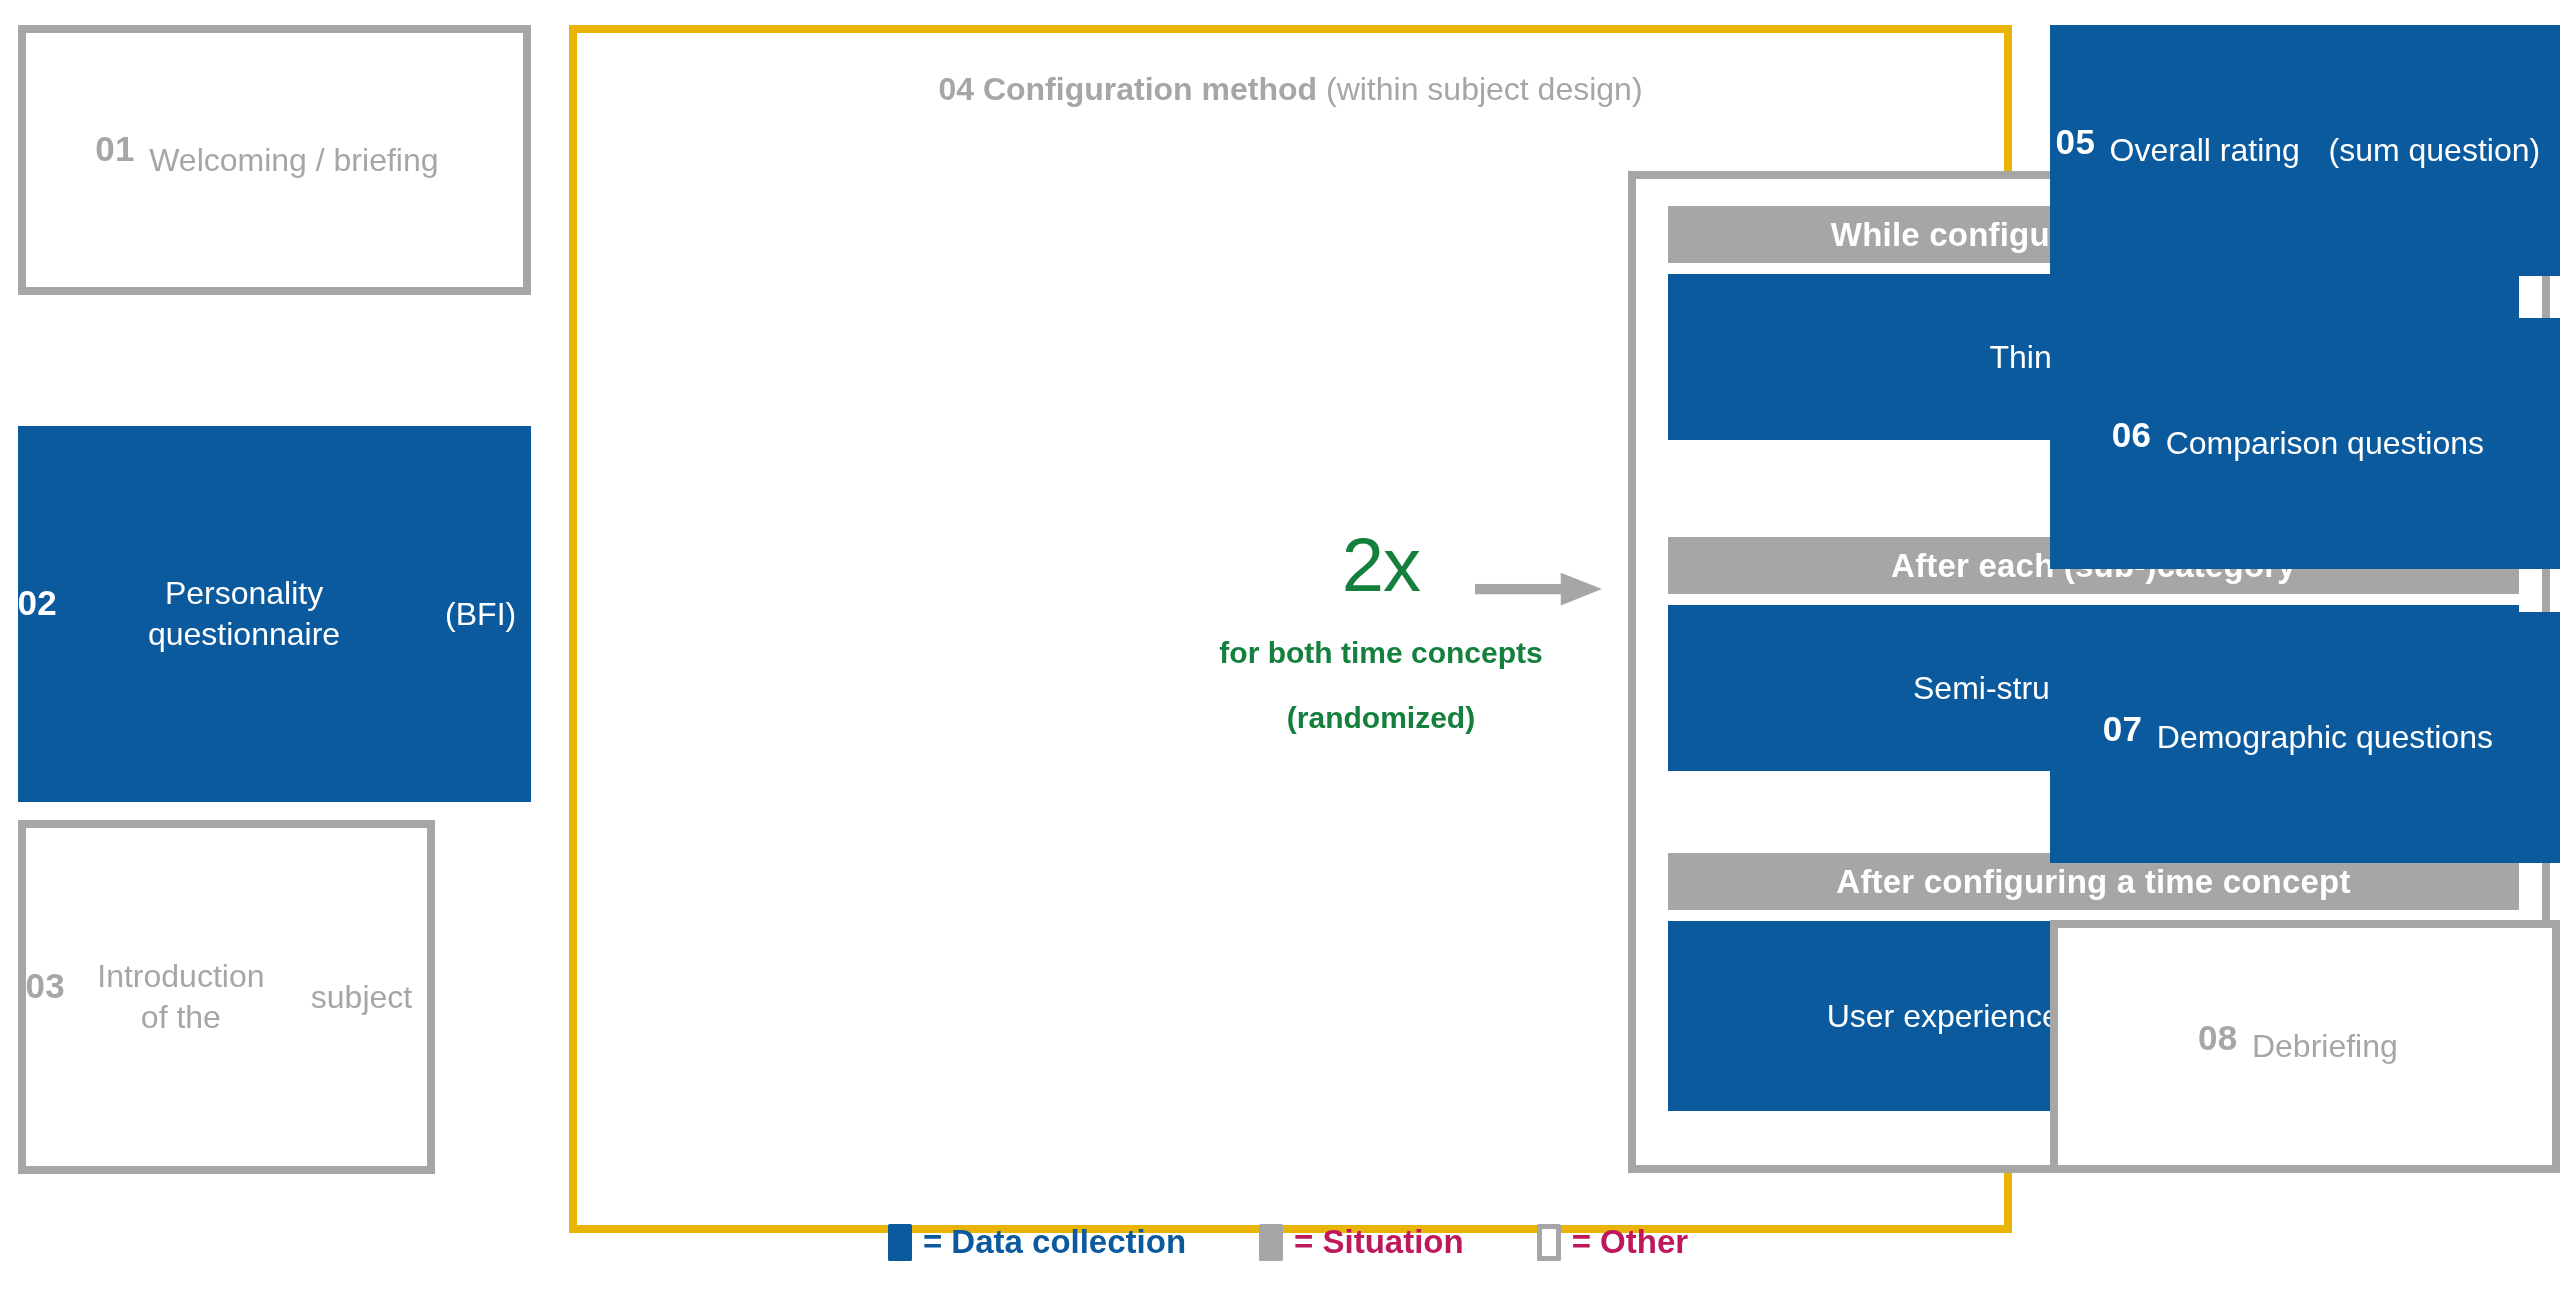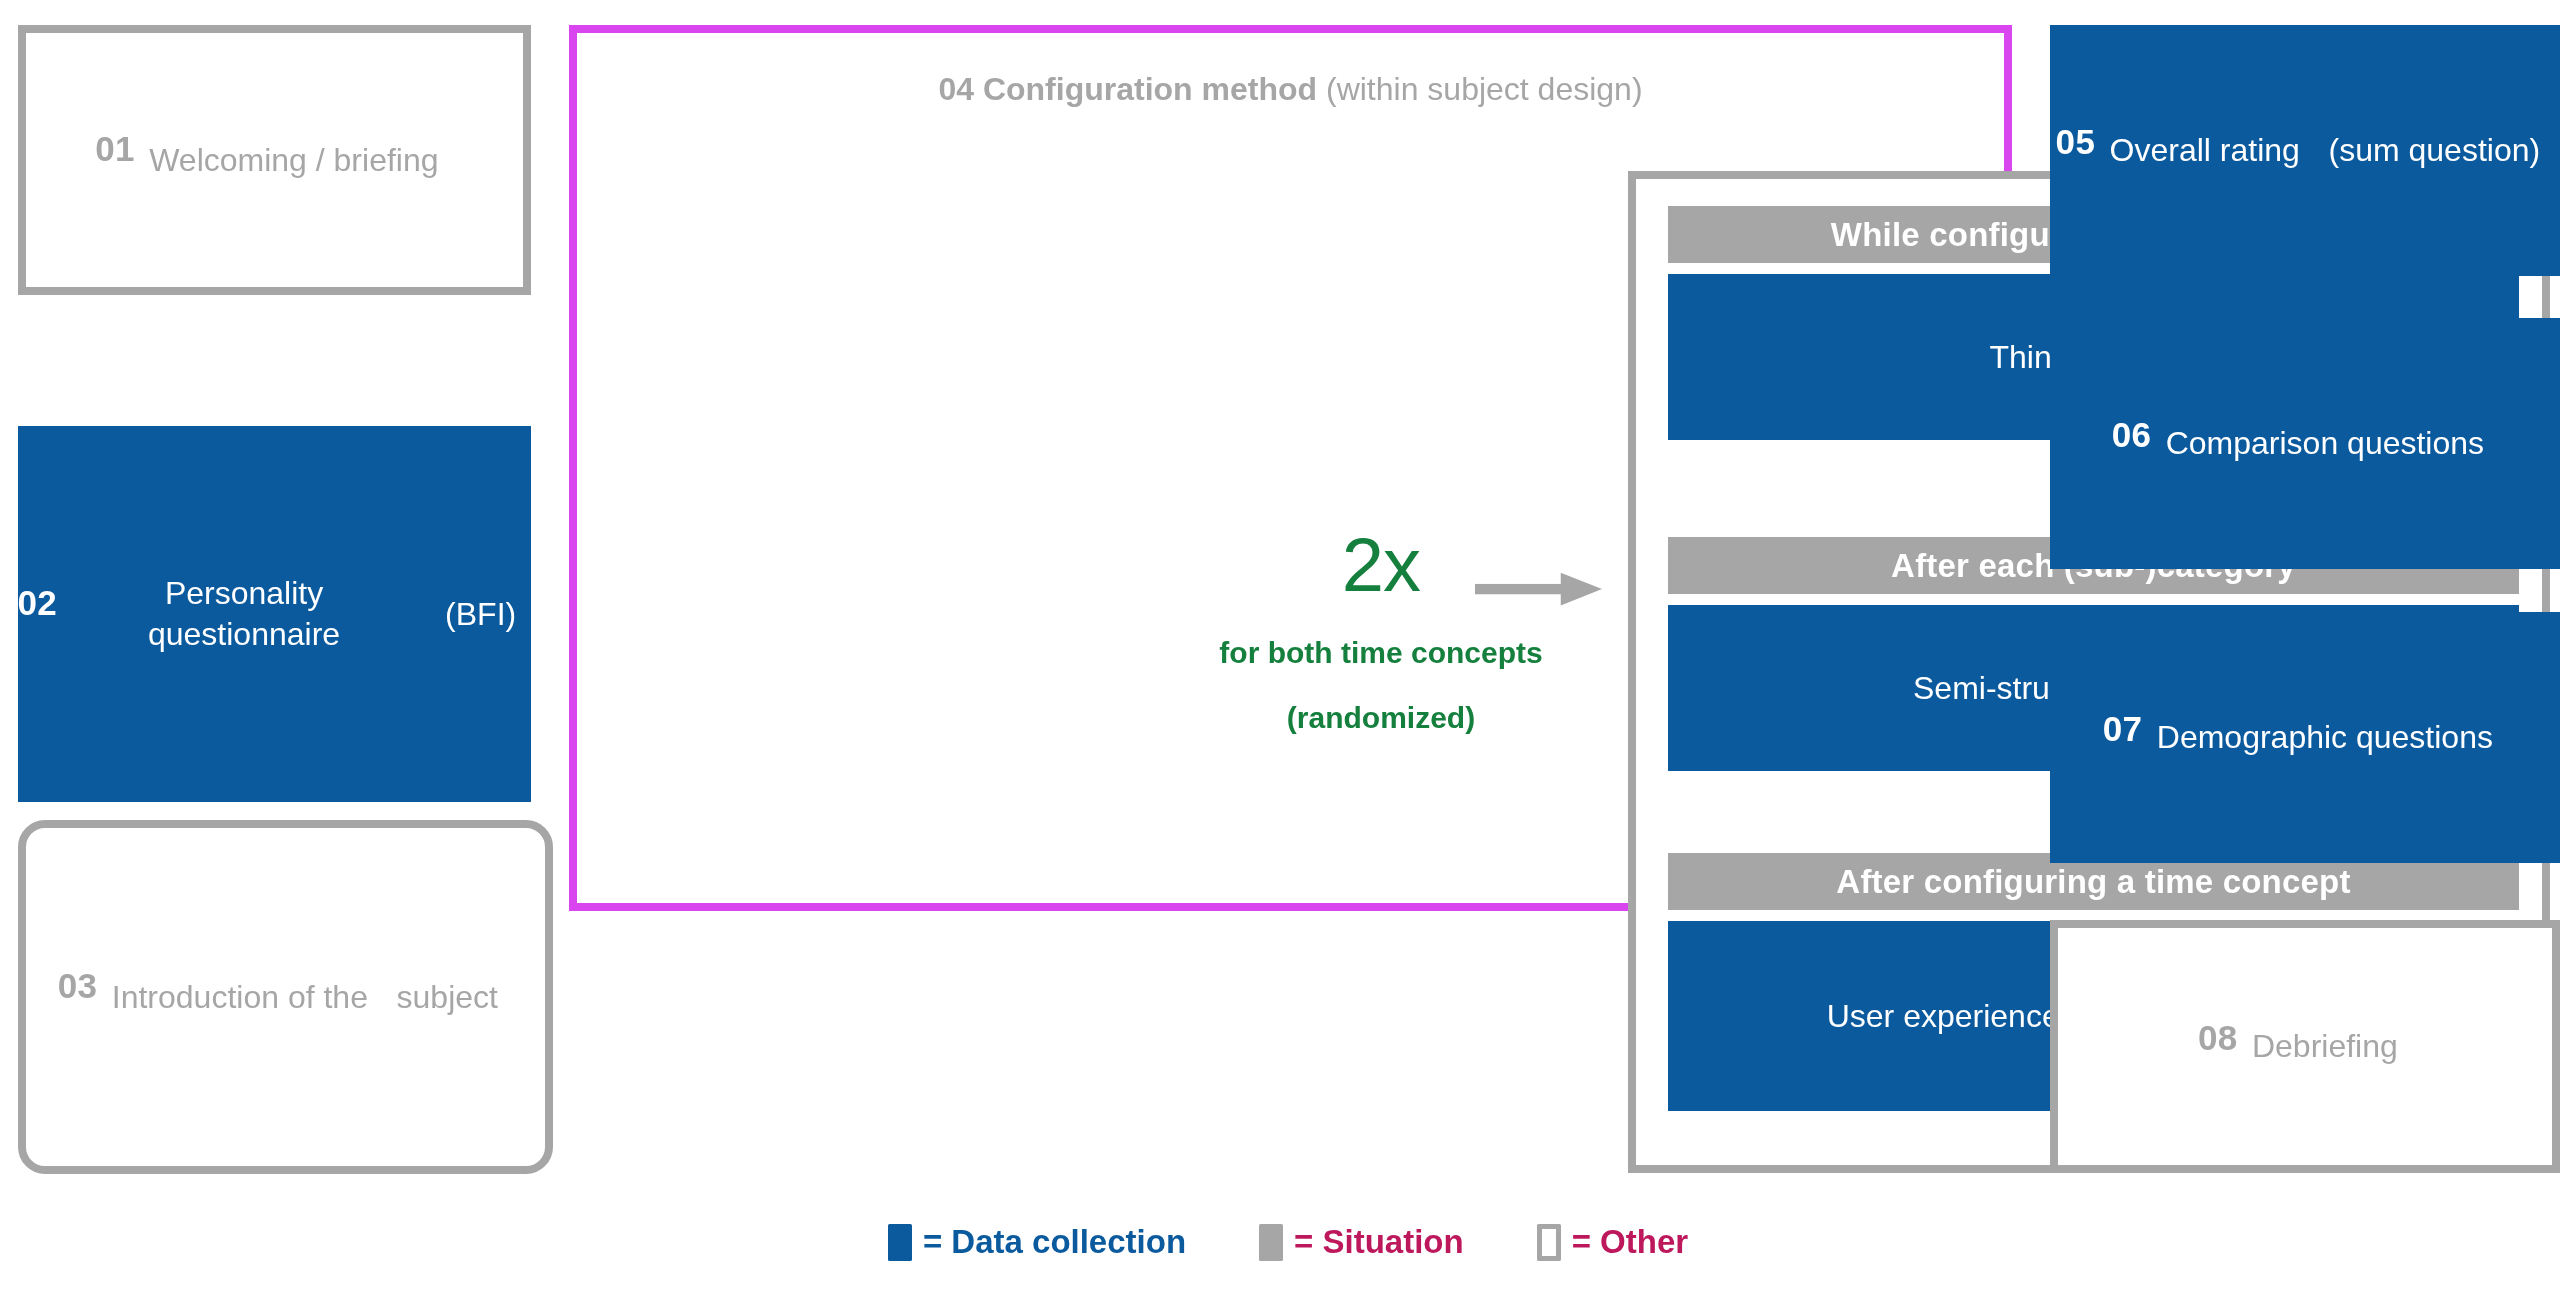--- a/index.html
+++ b/index.html
@@ -50,31 +50,31 @@
   .box .label {
     font-size: 32px;
     line-height: 1.28;
     font-weight: normal;
     padding: 0 14.3px;
   }
 
   
   #box-01 { left: 17.5px;  top: 25px;   width: 513px; height: 270px; }
   #box-02 { left: 17.5px;  top: 426px;  width: 513px; height: 376px; }
-  #box-03 { left: 17.5px;  top: 820px; width: 535px; height: 354px; border-radius: 27px; }
+  #box-03 { left: 17.5px;  top: 820px; width: 417px; height: 354px; }
 
   
   #panel-04 {
     position: absolute;
     left: 569px;
     top: 25px;
     width: 1443px;
-    height: 886px;
+    height: 1208px;
     box-sizing: border-box;
-    border: 8px solid #d946ef;
+    border: 8px solid #eab308;
     background: #ffffff;
   }
   #panel-04-title {
     position: absolute;
     left: 0;
     right: 0;
     top: 38px;
     text-align: center;
     font-size: 32px;
     color: #a6a6a6;

